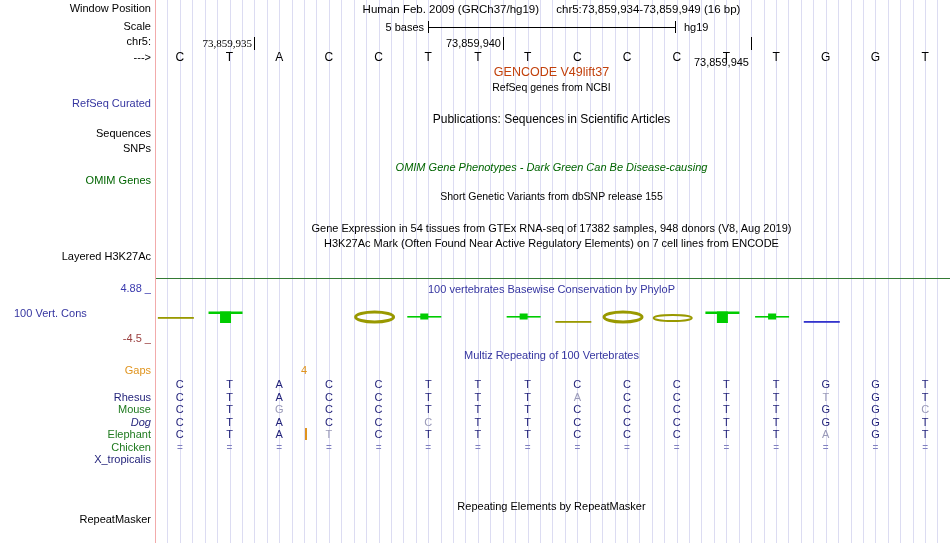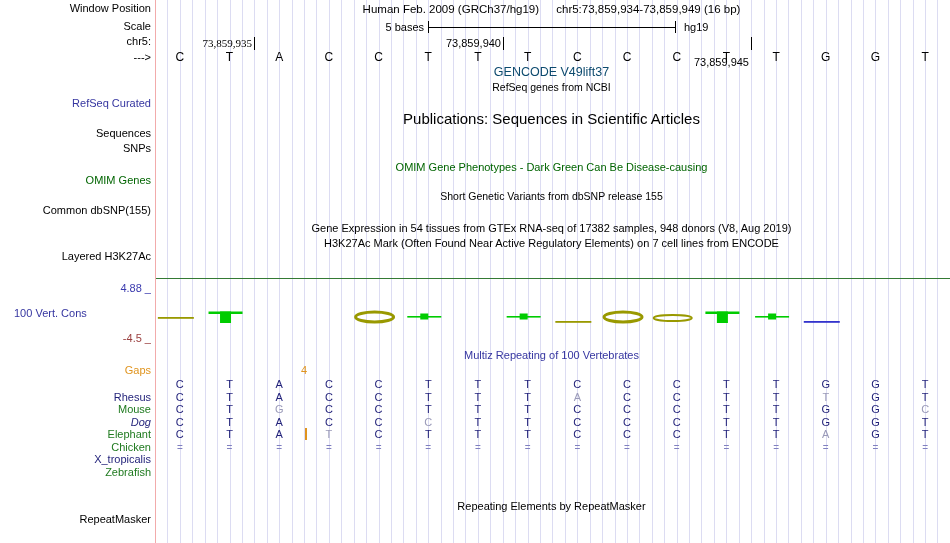--- a/index.html
+++ b/index.html
@@ -69,33 +69,33 @@
       <rect x="803.78125" y="321" width="36" height="1.8" fill="#3333cc"></rect>
     </svg>
 <div class="ll" style="top: 1px; color: rgb(0, 0, 0);">Window Position</div>
     <div class="ll" style="top: 19px; color: rgb(0, 0, 0);">Scale</div>
     <div class="ll" style="top: 34px; color: rgb(0, 0, 0);">chr5:</div>
     <div class="ll" style="top: 50px; color: rgb(0, 0, 0);">---&gt;</div>
     <div class="ll" style="top: 96px; color: rgb(53, 53, 160);">RefSeq Curated</div>
     <div class="ll" style="top: 126px; color: rgb(0, 0, 0);">Sequences</div>
     <div class="ll" style="top: 173px; color: rgb(0, 100, 0);">OMIM Genes</div>
     <div class="ll" style="top: 141px; color: rgb(0, 0, 0);">SNPs</div>
-    <div class="ll" style="top: 203px; color: rgb(0, 0, 0);">Common dbSNP(155)</div>
     <div class="ll" style="top: 249px; color: rgb(0, 0, 0);">Layered H3K27Ac</div>
     <div class="ll" style="top: 281px; color: rgb(58, 58, 174);">4.88 _</div>
     <div class="ll" style="top: 306px; color: rgb(53, 53, 160); left: 14px; width: auto; text-align: left;">100 Vert. Cons</div>
     <div class="ll" style="top: 331px; color: rgb(155, 64, 64);">-4.5 _</div>
     <div class="ll" style="top: 512px; color: rgb(0, 0, 0);">RepeatMasker</div>
-    <div class="ct" style="top: 65px; font-size: 12.5px; color: #0c4a6e;">GENCODE V49lift37</div>
+    <div class="ct" style="top: 65px; font-size: 12.5px; color: #c2410c;">GENCODE V49lift37</div>
     <div class="ct" style="top: 80px; font-size: 10.5px; color: rgb(0, 0, 0);">RefSeq genes from NCBI</div>
-    <div class="ct" style="top: 112px; font-size: 15px; color: rgb(0, 0, 0);">Publications: Sequences in Scientific Articles</div>
-    <div class="ct" style="top: 160px; font-size: 11px; color: rgb(0, 100, 0);">OMIM Gene Phenotypes - Dark Green Can Be Disease-causing</div>
+    <div class="ct" style="top: 112px; font-size: 12px; color: rgb(0, 0, 0);">Publications: Sequences in Scientific Articles</div>
+    <div class="ct" style="top: 160px; font-size: 11px; color: rgb(0, 100, 0); font-style: italic;">OMIM Gene Phenotypes - Dark Green Can Be Disease-causing</div>
     <div class="ct" style="top: 189px; font-size: 10.5px; color: rgb(0, 0, 0);">Short Genetic Variants from dbSNP release 155</div>
     <div class="ct" style="top: 221px; font-size: 11px; color: rgb(0, 0, 0);">Gene Expression in 54 tissues from GTEx RNA-seq of 17382 samples, 948 donors (V8, Aug 2019)</div>
     <div class="ct" style="top: 236px; font-size: 11px; color: rgb(0, 0, 0);">H3K27Ac Mark (Often Found Near Active Regulatory Elements) on 7 cell lines from ENCODE</div>
+    <div class="ct" style="top: 282px; font-size: 11px; color: rgb(53, 53, 160);">100 vertebrates Basewise Conservation by PhyloP</div>
     <div class="ct" style="top: 348px; font-size: 11px; color: rgb(53, 53, 160);">Multiz Repeating of 100 Vertebrates</div>
     <div class="ct" style="top: 499px; font-size: 11px; color: rgb(0, 0, 0);">Repeating Elements by RepeatMasker</div>
     <div class="rnum" style="left: 142px; font-family: Liberation Serif, serif;">73,859,935</div>
     <div class="rtick" style="left: 254px;"></div>
     <div class="rnum" style="left: 391px;">73,859,940</div>
     <div class="rtick" style="left: 503px;"></div>
     <div class="rnum" style="left: 639px; margin-top: 19px;">73,859,945</div>
     <div class="rtick" style="left: 751px;"></div>
     <div class="sq" style="left: 154.844px;">C</div>
     <div class="sq" style="left: 204.531px;">T</div>
@@ -211,14 +211,13 @@
     <div class="ab eq" style="left: 502.656px; top: 441px;">=</div>
     <div class="ab eq" style="left: 552.344px; top: 441px;">=</div>
     <div class="ab eq" style="left: 602.031px; top: 441px;">=</div>
     <div class="ab eq" style="left: 651.719px; top: 441px;">=</div>
     <div class="ab eq" style="left: 701.406px; top: 441px;">=</div>
     <div class="ab eq" style="left: 751.094px; top: 441px;">=</div>
     <div class="ab eq" style="left: 800.781px; top: 441px;">=</div>
     <div class="ab eq" style="left: 850.469px; top: 441px;">=</div>
     <div class="ab eq" style="left: 900.156px; top: 441px;">=</div>
     <div class="ll" style="top: 452px; color: rgb(31, 31, 120);">X_tropicalis</div>
-    <div class="ll" style="top: 465px; color: rgb(31, 122, 31);">Zebrafish</div>
   </div>
 
 </body></html>

